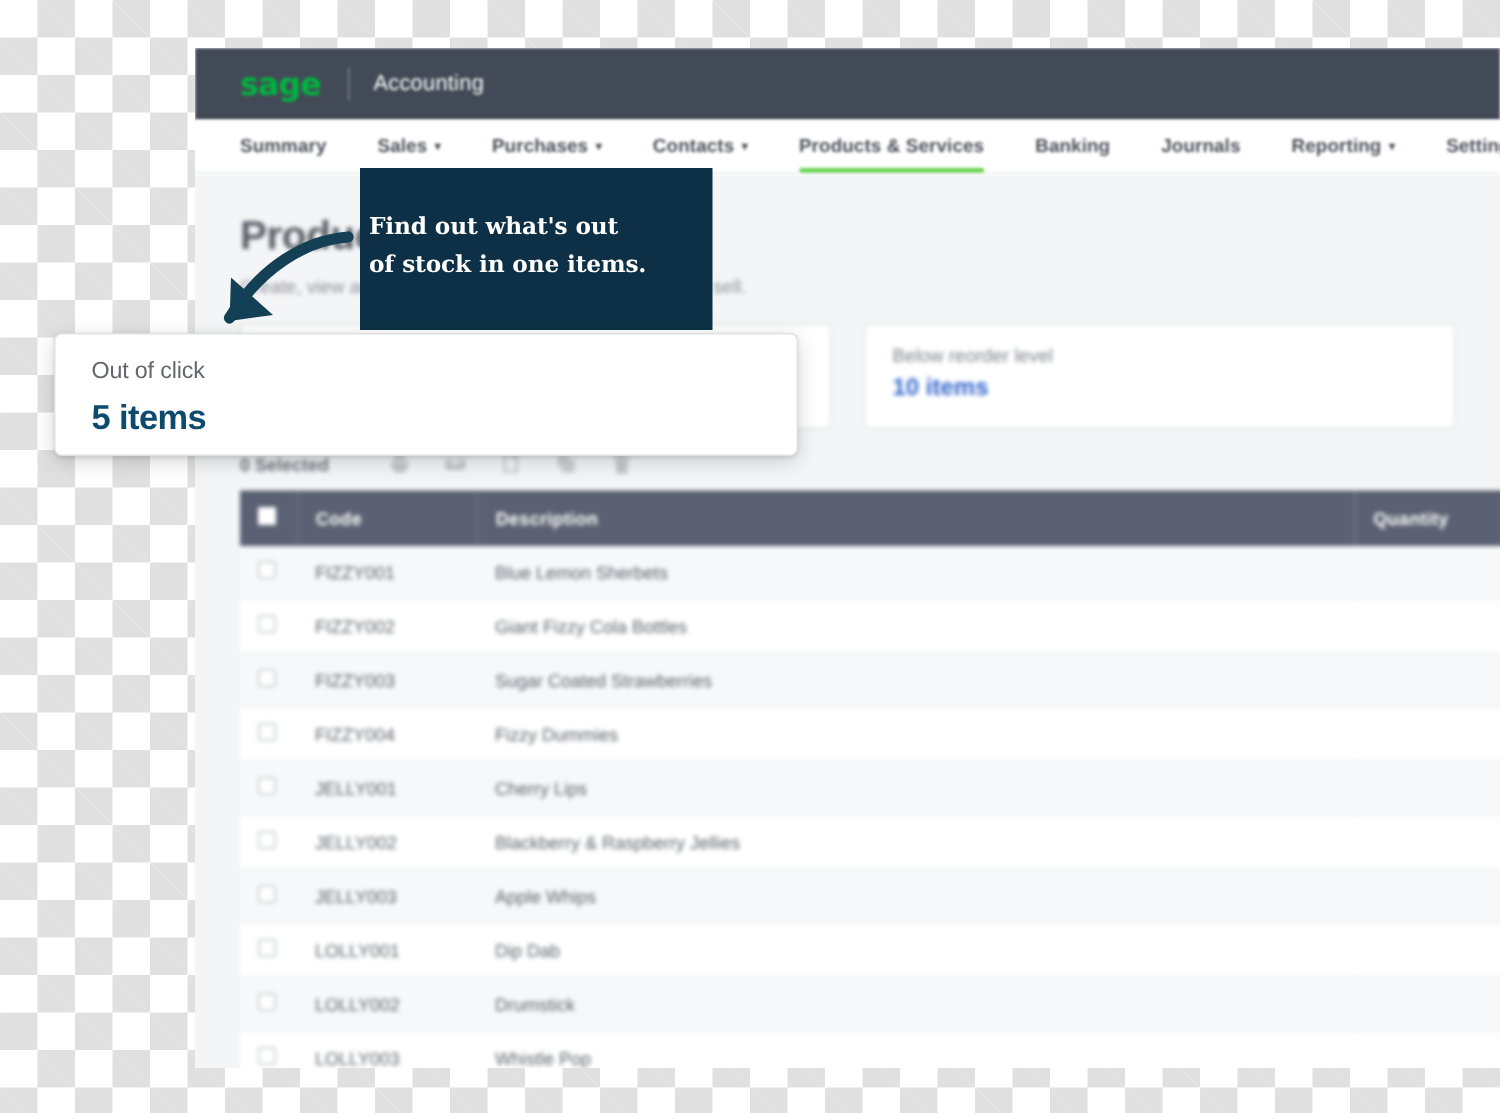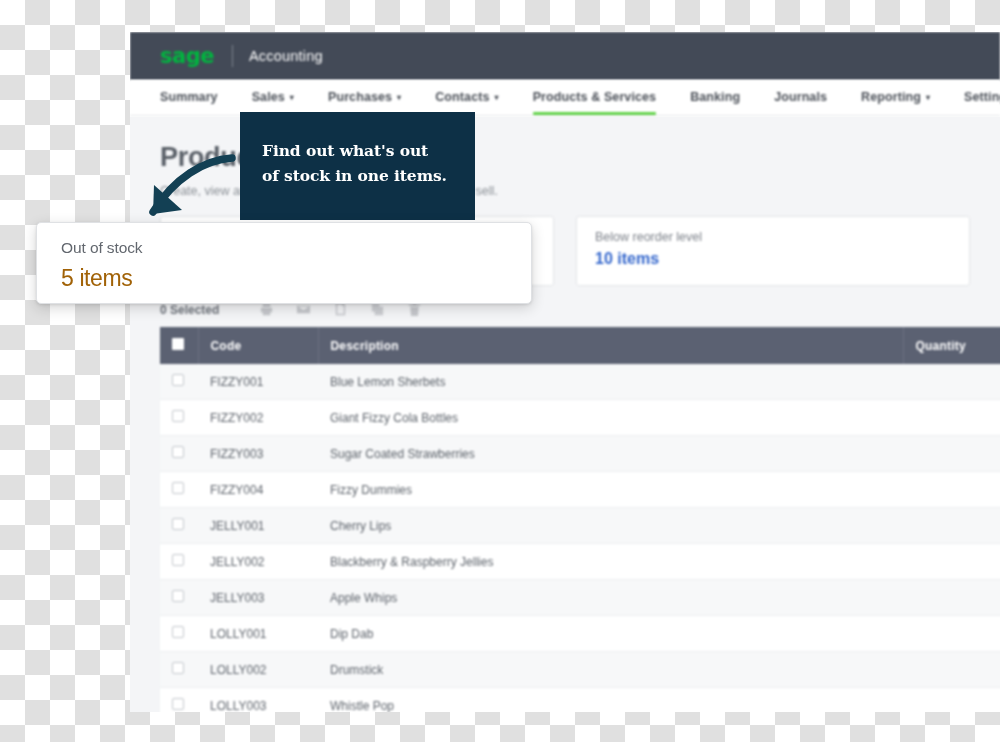--- a/index.html
+++ b/index.html
@@ -215,21 +215,21 @@
     background: #ffffff;
     display: inline-block;
   }
 
   
   #callout {
     position: absolute;
     left: 240px; top: 112px;
     width: 235px; height: 108px;
     background: #0d3046;
-    padding: 26px 0 0 22px;
+    padding: 26px 0 0 6px;
     z-index: 40;
   }
   #callout-text {
     font-family: "DejaVu Serif", serif;
     font-weight: 700;
     font-size: 15.5px;
     line-height: 1.62;
     color: #ffffff;
     letter-spacing: -.1px;
   }
@@ -256,22 +256,22 @@
     z-index: 50;
   }
   #focus-label {
     font-size: 15.5px;
     color: #62676e;
     margin-bottom: 8px;
     letter-spacing: -.1px;
   }
   #focus-value {
     font-size: 23px;
-    font-weight: 400;
-    color: #a16207;
+    font-weight: 700;
+    color: #0c4a6e;
     letter-spacing: -.4px;
   }
 </style>
 </head>
 <body>
 
 <div id="canvas">
 
   <div id="app-window">
 
@@ -444,17 +444,17 @@
   </svg>
 
   <div id="callout">
     <div id="callout-text">
       <div>Find out what's out</div>
       <div>of stock in one items.</div>
     </div>
   </div>
 
   <div id="focus-card">
-    <div id="focus-label">Out of stock</div>
+    <div id="focus-label">Out of click</div>
     <div id="focus-value">5 items</div>
   </div>
 
 </div>
 
 </body></html>

